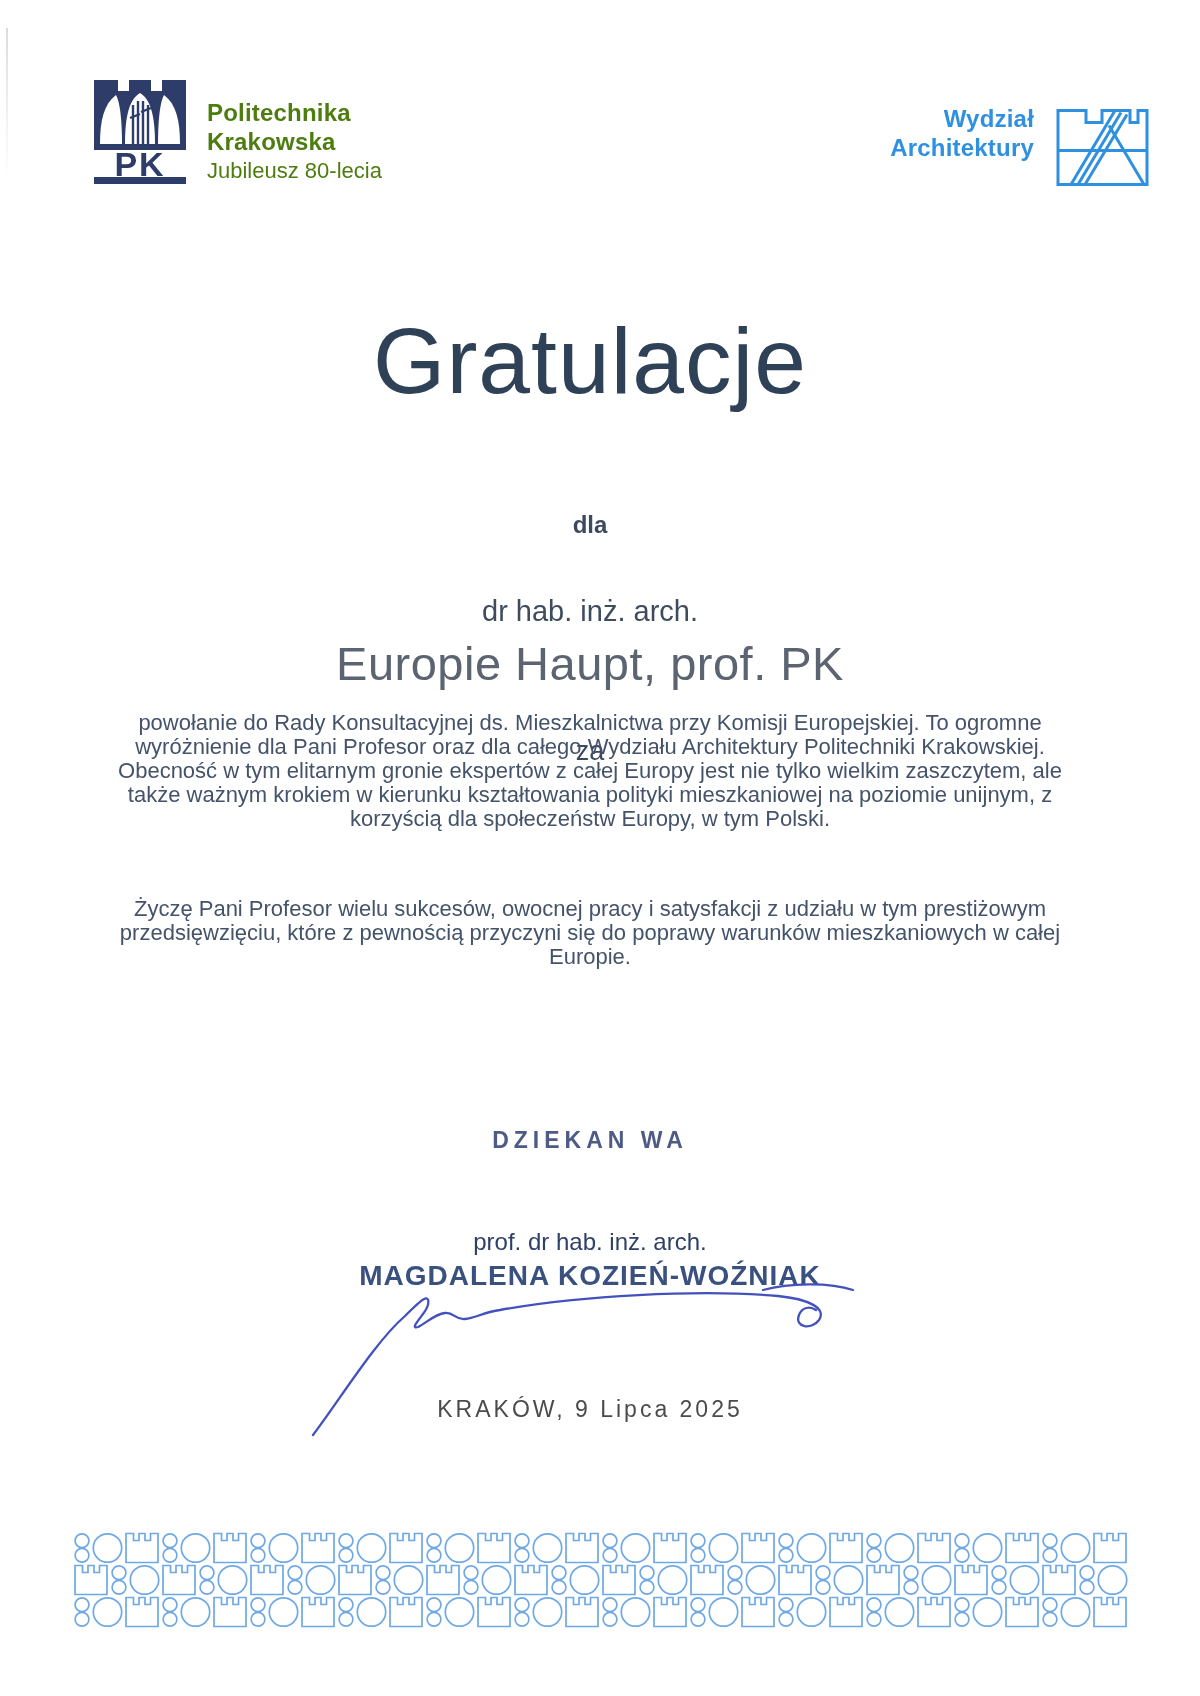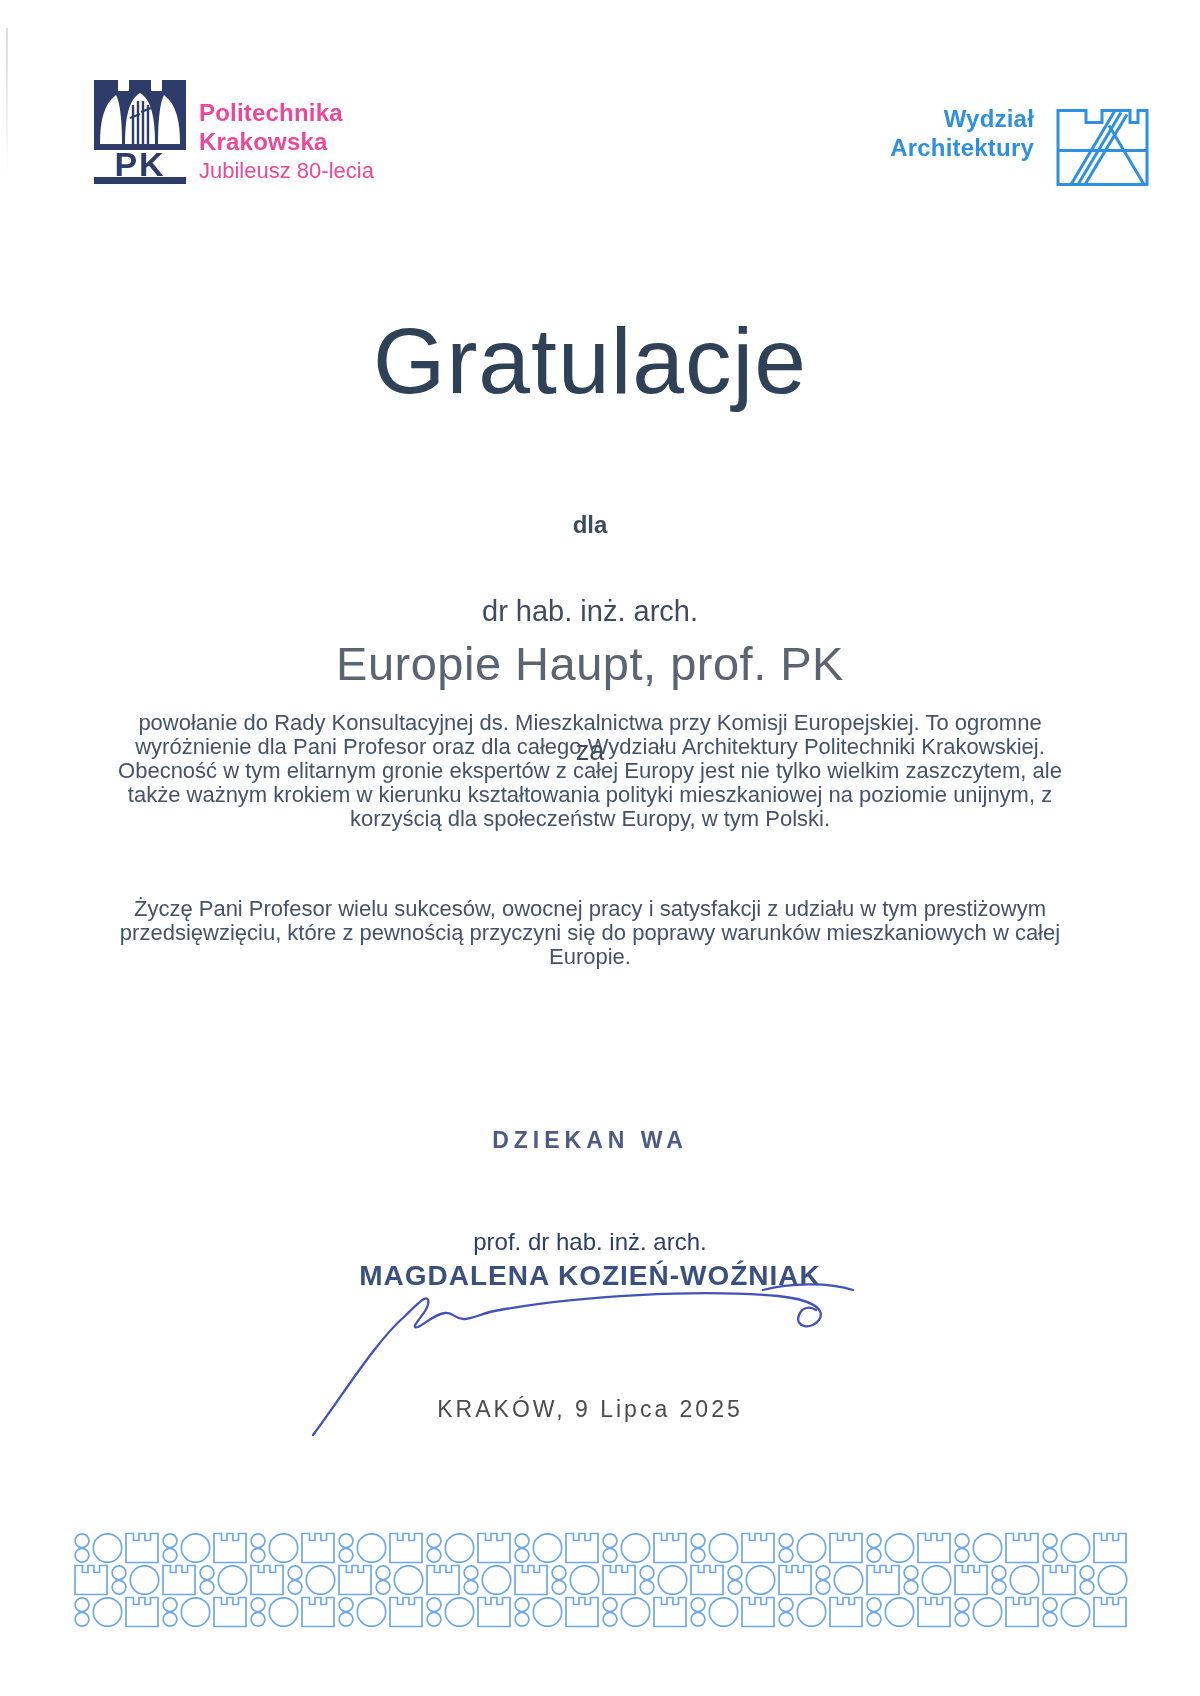--- a/index.html
+++ b/index.html
@@ -10,21 +10,21 @@
     font-family:"Liberation Sans",sans-serif;
     overflow:hidden;
   }
   
   .scan-edge{position:absolute;left:6px;top:28px;width:2px;height:150px;
     background:linear-gradient(#dcdcdc,rgba(220,220,220,0));}
 
   
   .hdr-left{position:absolute;left:90px;top:80px;display:flex;align-items:flex-start;}
   .pk-logo{width:100px;height:104px;display:block;}
-  .pk-text{margin-left:9px;padding-top:18px;color:#ec4899;}
+  .pk-text{margin-left:17px;padding-top:18px;color:#4d7c0f;}
   .pk-bold{font-size:24px;font-weight:bold;line-height:29px;letter-spacing:.2px;}
   .pk-sub{font-size:22px;font-weight:normal;line-height:29px;}
 
   .hdr-right{position:absolute;right:48px;top:94px;display:flex;align-items:flex-start;}
   .wa-text{text-align:right;color:#2f90e0;font-size:24px;font-weight:bold;
     line-height:29px;padding-top:10px;letter-spacing:.2px;}
   .wa-logo{width:100px;height:95px;margin-left:18px;display:block;}
 
   
   .cblock{position:absolute;left:0;width:1180px;text-align:center;margin-top:32px;}

